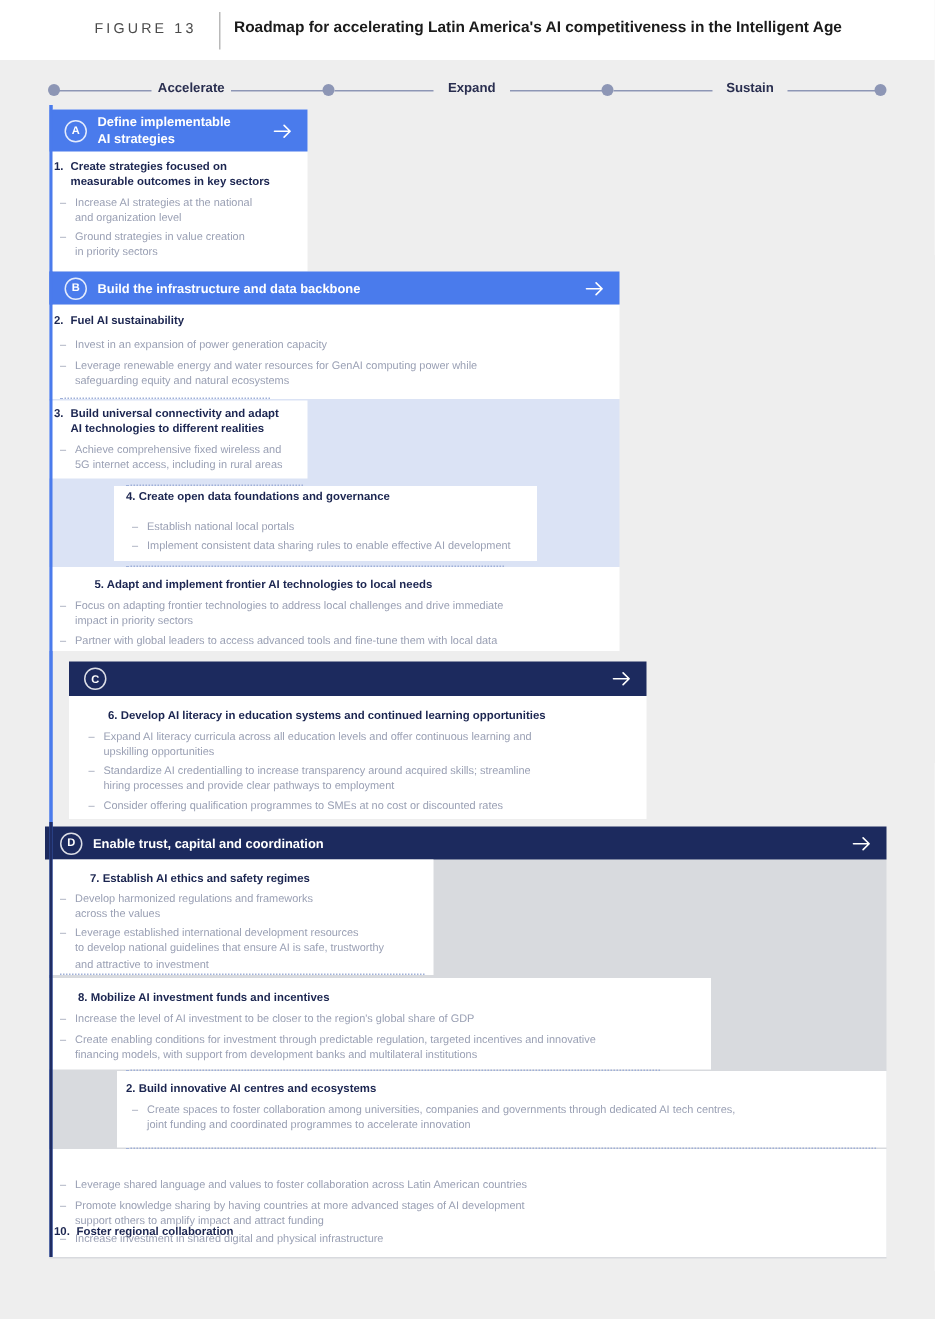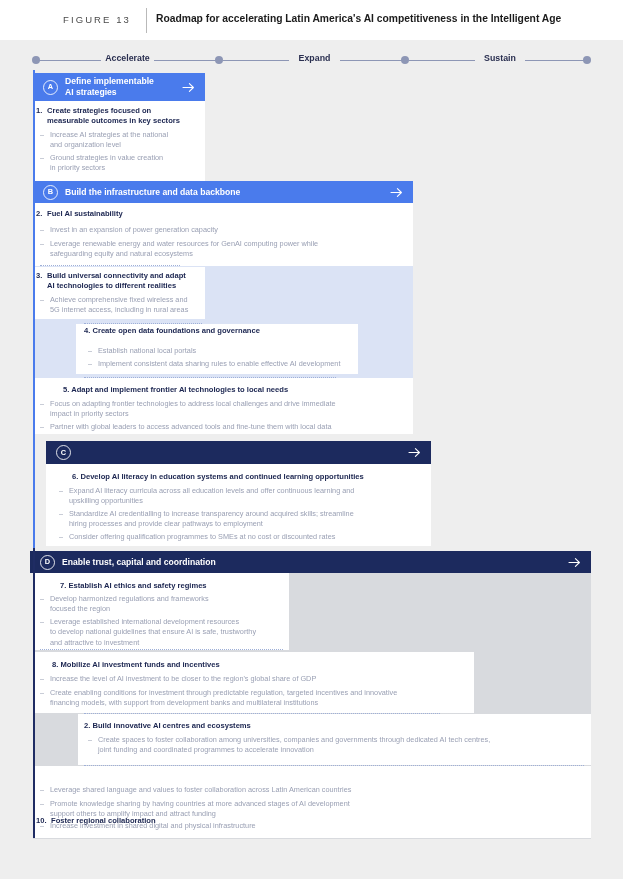--- a/index.html
+++ b/index.html
@@ -233,21 +233,21 @@
       <svg width="13" height="11" viewBox="0 0 13 11">
           <path d="M1 5.5H11.2M7.4 1.6L11.4 5.5L7.4 9.4" stroke="#ffffff" stroke-width="1.1" fill="none" stroke-linecap="round" stroke-linejoin="round"></path>
         </svg>
     </div>
   </div>
 
   <div class="card white" style="left:33px;top:573px;width:256px;height:77px;"></div>
   <div class="item-title" style="left:36px;top:581px;width:248px;padding-left:24px;">7. Establish AI ethics and safety regimes</div>
   <div class="bullet" style="left:40px;top:594px;width:248px;">
     <span class="dash">–</span>
-    <span><span>Develop harmonized regulations and frameworks</span><br><span>focused the region</span></span>
+    <span><span>Develop harmonized regulations and frameworks</span><br><span>across the values</span></span>
   </div>
   <div class="bullet" style="left:40px;top:617px;width:250px;">
     <span class="dash">–</span>
     <span><span>Leverage established international development resources</span><br><span>to develop national guidelines that ensure AI is safe, trustworthy</span><br><span>and attractive to investment</span></span>
   </div>
   <div class="dotted" style="left:40px;top:649px;width:243px;"></div>
 
   <div class="card white" style="left:33px;top:652px;width:441px;height:61px;"></div>
   <div class="item-title" style="left:52px;top:660px;width:432px;">8. Mobilize AI investment funds and incentives</div>
   <div class="bullet" style="left:40px;top:674px;width:432px;">

